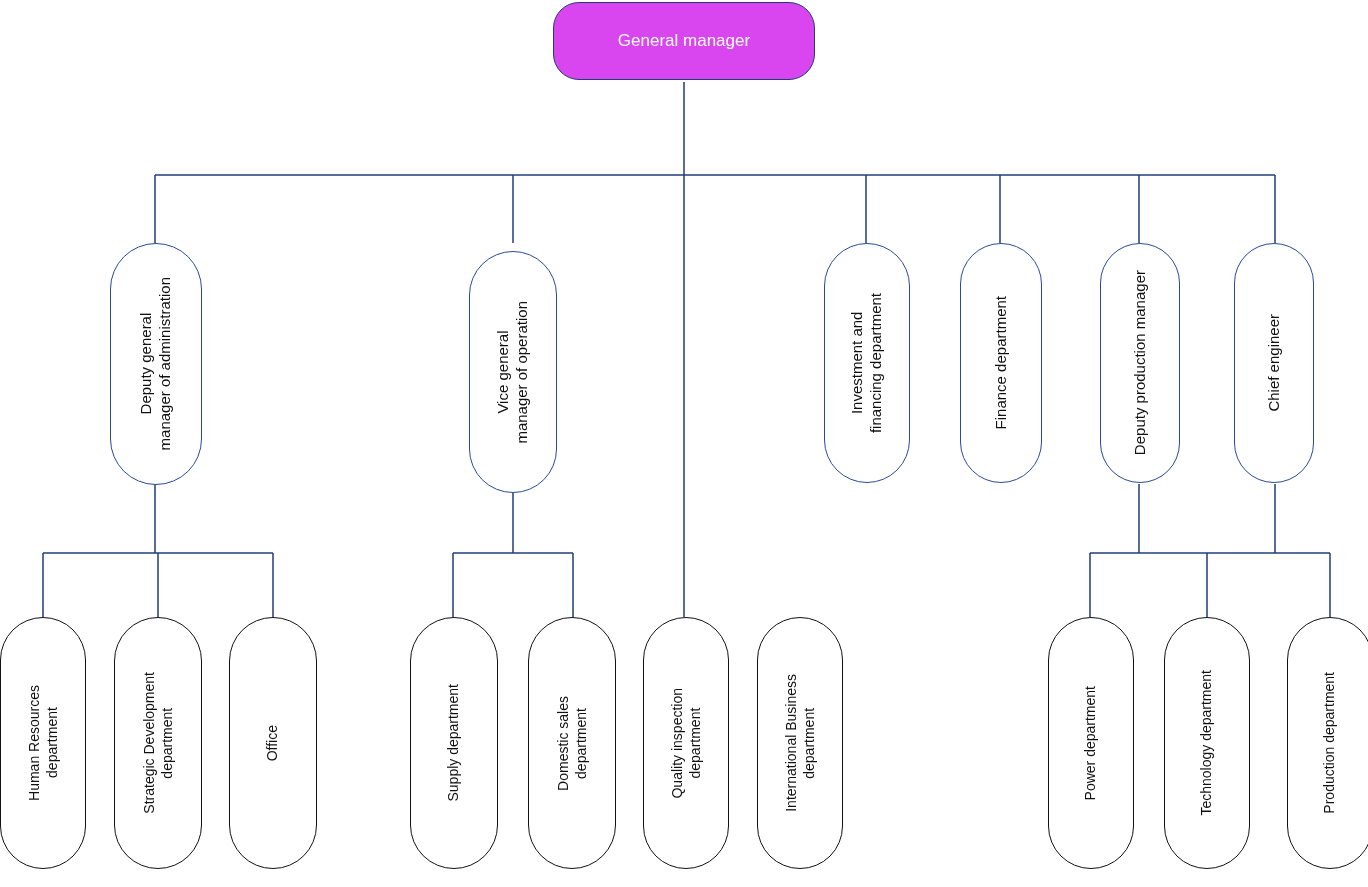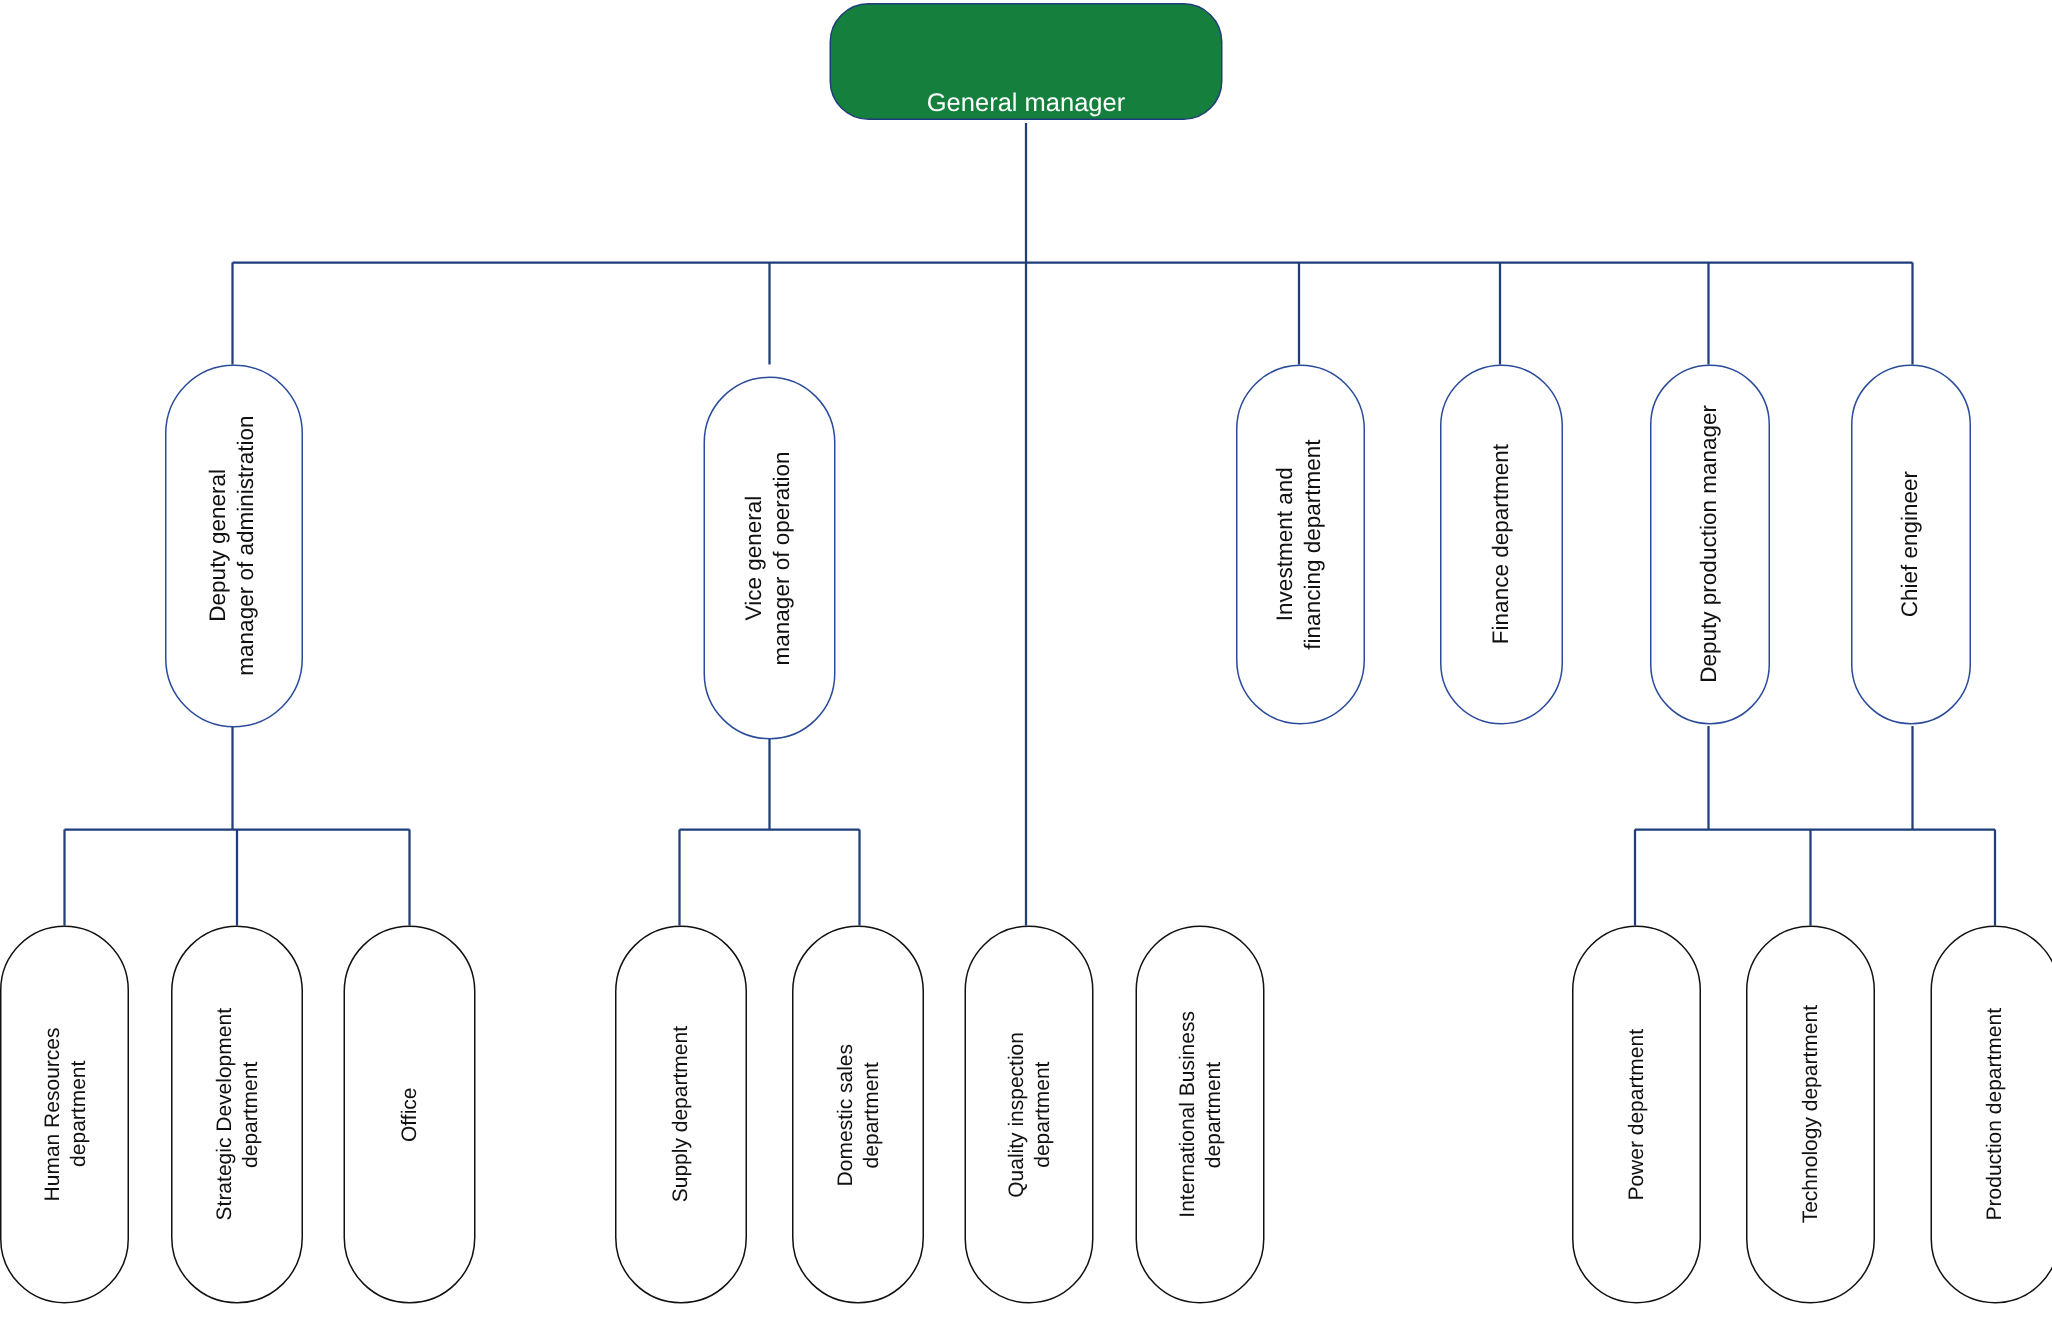--- a/index.html
+++ b/index.html
@@ -20,26 +20,25 @@
   .node {
     position: absolute;
     box-sizing: border-box;
     display: flex;
     align-items: center;
     justify-content: center;
     text-align: center;
     line-height: 1.25;
   }
   .node.root {
-    background: #15803d;
+    background: #d946ef;
     border: 1px solid #1f3d7a;
     border-radius: 26px;
     color: #ffffff;
     font-size: 17px;
-    align-items: flex-end;
   }
   .node.lvl1 {
     background: #ffffff;
     border: 1.4px solid #2a4a9a;
     border-radius: 46px;
     color: #111111;
     font-size: 15px;
   }
   .node.lvl2 {
     background: #ffffff;

